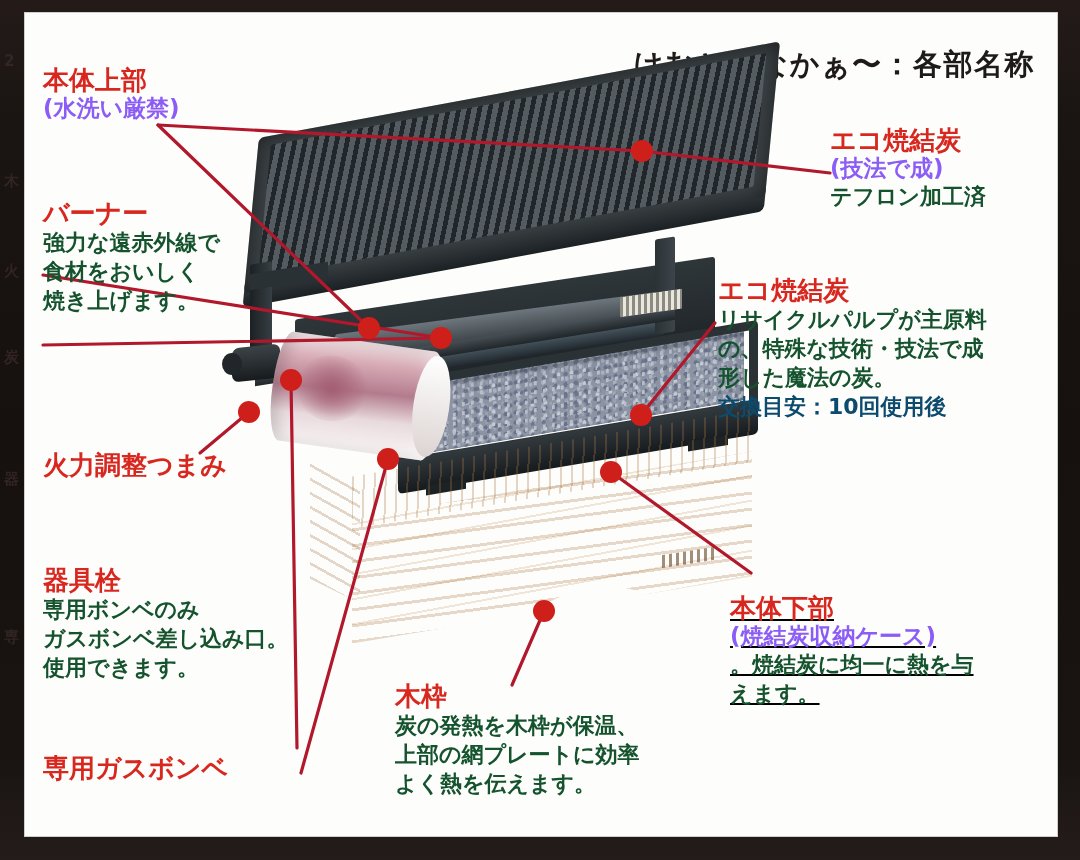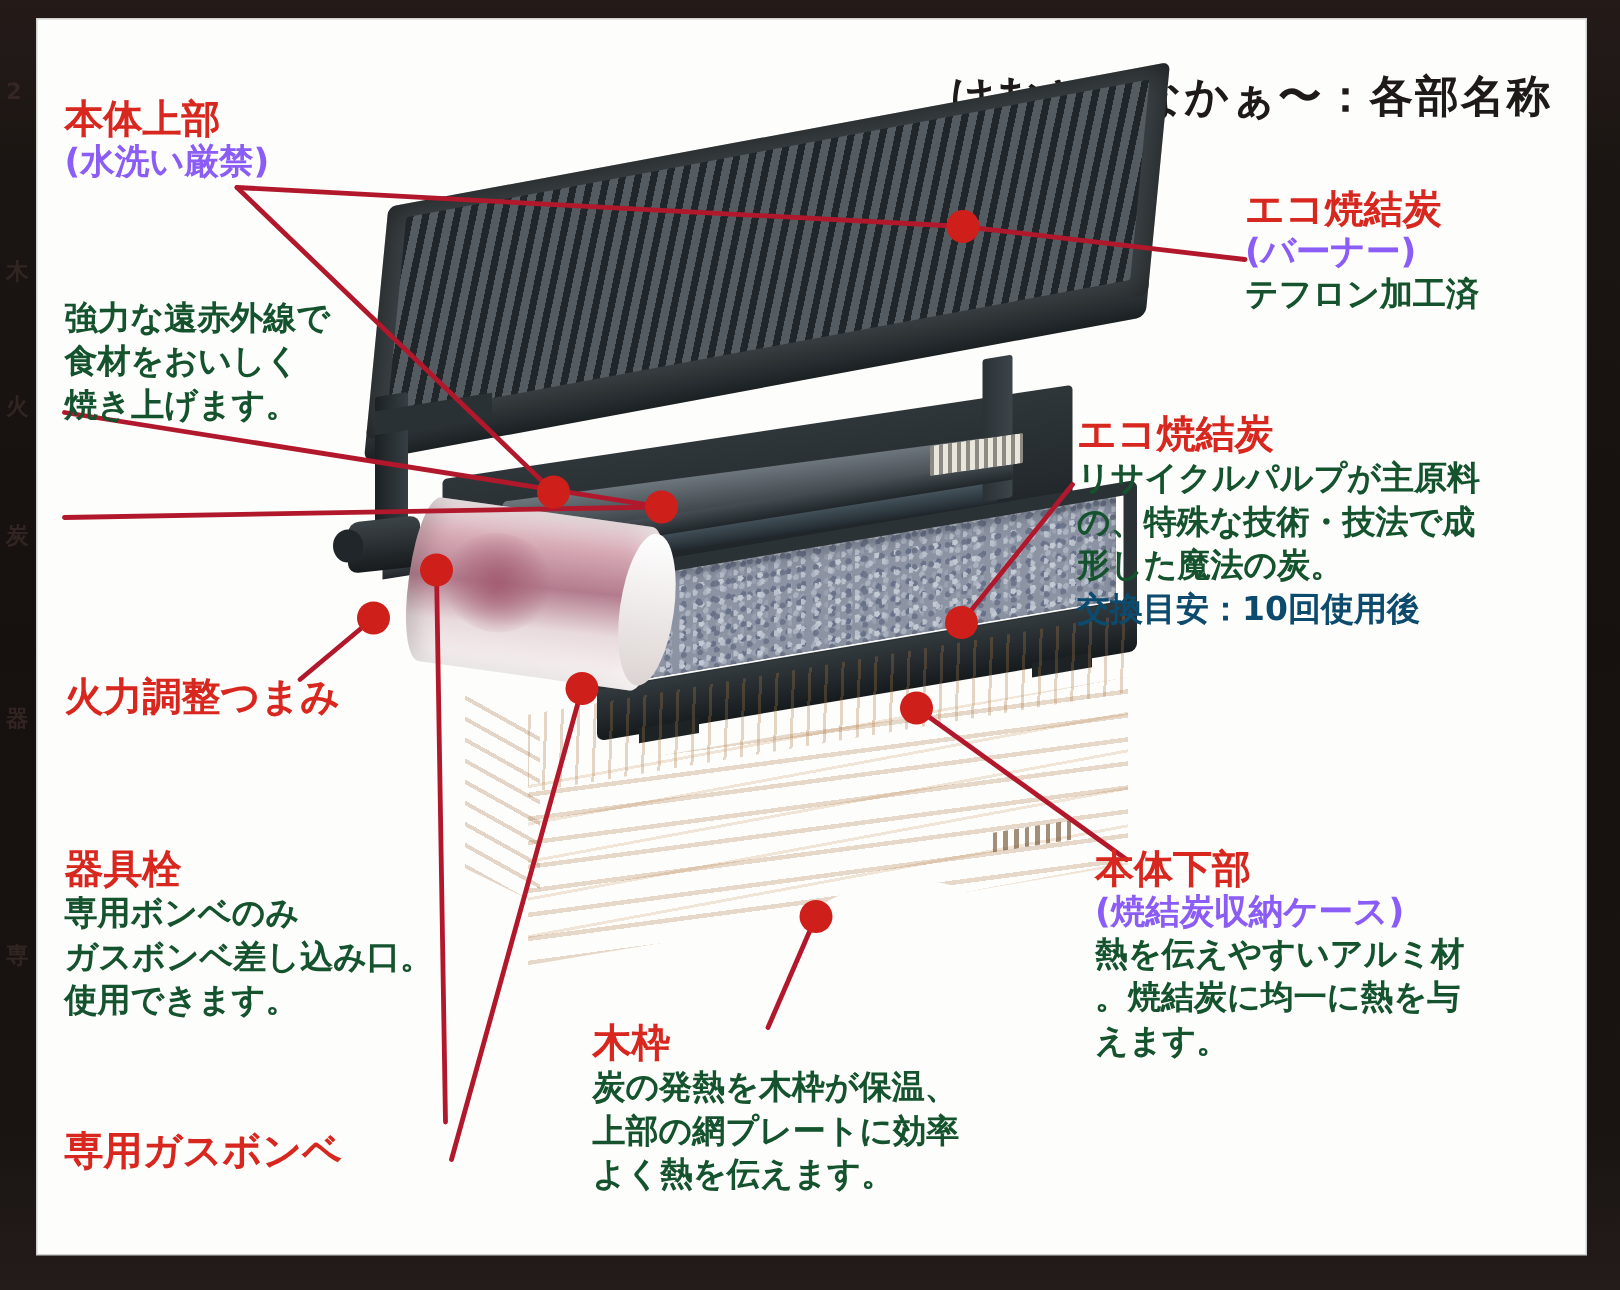--- a/index.html
+++ b/index.html
@@ -222,20 +222,21 @@
         <circle cx="519" cy="598" r="11"></circle>
       </g>
     </svg>
 
     <div class="ann" style="left:18px;top:52px;">
       <div class="hd">本体上部</div>
       <div class="sub">(水洗い厳禁)</div>
     </div>
 
     <div class="ann" style="left:18px;top:185px;">
+      <div class="hd">バーナー</div>
       <div class="bd">強力な遠赤外線で</div>
       <div class="bd">食材をおいしく</div>
       <div class="bd">焼き上げます。</div>
     </div>
 
     <div class="ann" style="left:18px;top:437px;">
       <div class="hd">火力調整つまみ</div>
     </div>
 
     <div class="ann" style="left:18px;top:552px;">
@@ -251,34 +252,33 @@
 
     <div class="ann" style="left:370px;top:668px;">
       <div class="hd">木枠</div>
       <div class="bd">炭の発熱を木枠が保温、</div>
       <div class="bd">上部の網プレートに効率</div>
       <div class="bd">よく熱を伝えます。</div>
     </div>
 
     <div class="ann" style="left:805px;top:112px;">
       <div class="hd">エコ焼結炭</div>
-      <div class="sub">(バーナー)</div>
+      <div class="sub">(技法で成)</div>
       <div class="bd">テフロン加工済</div>
     </div>
 
     <div class="ann" style="left:693px;top:262px;">
       <div class="hd">エコ焼結炭</div>
       <div class="bd">リサイクルパルプが主原料</div>
       <div class="bd">の、特殊な技術・技法で成</div>
       <div class="bd">形した魔法の炭。</div>
       <div class="bd red">交換目安：10回使用後</div>
     </div>
 
-    <div class="ann" style="left:705px;top:552px;">
+    <div class="ann" style="left:705px;top:580px;text-decoration:underline;">
       <div class="hd">本体下部</div>
       <div class="sub">(焼結炭収納ケース)</div>
-      <div class="bd">熱を伝えやすいアルミ材</div>
       <div class="bd">。焼結炭に均一に熱を与</div>
       <div class="bd">えます。</div>
     </div>
 
   </div>
 </div>
 
 </body></html>

